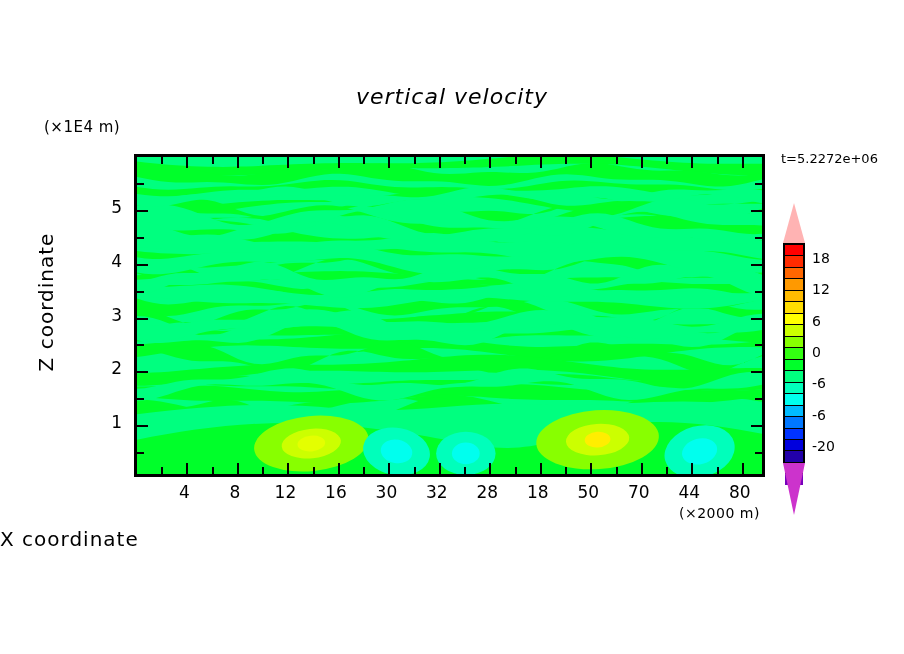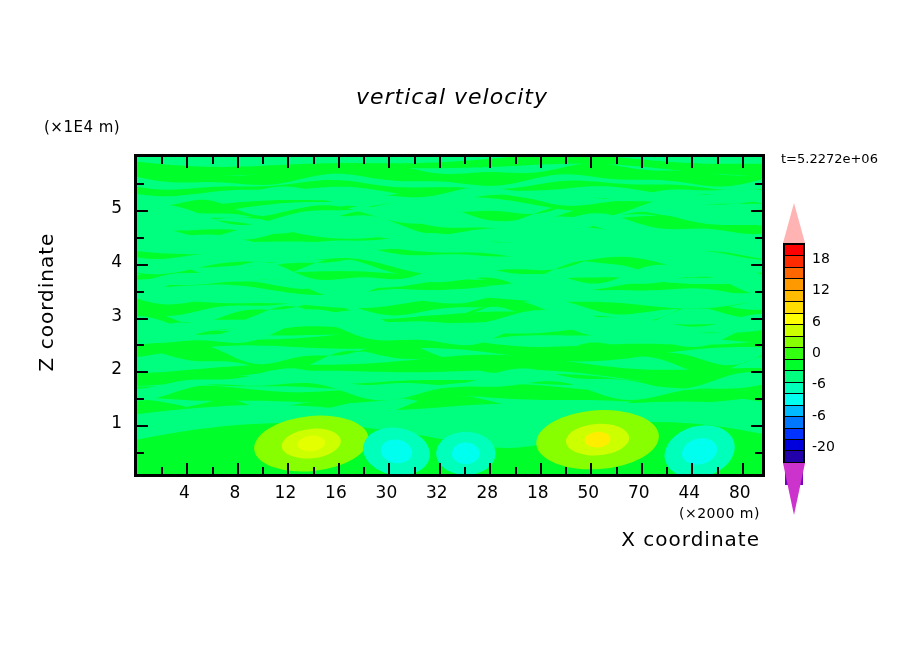--- a/index.html
+++ b/index.html
@@ -3,21 +3,21 @@
 <meta charset="utf-8">
 <style>
   html,body{margin:0;padding:0;background:#ffffff;}
   body{width:904px;height:654px;position:relative;overflow:hidden;
        font-family:"DejaVu Sans", sans-serif;color:#000;}
   .abs{position:absolute;}
   #title{left:0;top:84px;width:904px;text-align:center;font-size:22px;letter-spacing:1px;font-style:italic;}
   #yunit{left:44px;top:118px;font-size:15px;letter-spacing:0.5px;}
   #tstamp{left:781px;top:151px;font-size:13px;letter-spacing:0px;}
   #xunit{left:679px;top:505px;font-size:14px;letter-spacing:0.5px;}
-  #xtitle{left:0;top:527px;width:760px;text-align:right;font-size:20px;letter-spacing:1px;}
+  #xtitle{left:0;top:527px;width:760px;text-align:left;font-size:20px;letter-spacing:1px;}
   #ytitle{left:-64px;top:290px;width:220px;text-align:center;font-size:20px;letter-spacing:1px;
           transform:rotate(-90deg);transform-origin:center center;}
   
   #plot{left:134px;top:154px;width:631px;height:323px;border:3px solid #000;box-sizing:border-box;
         overflow:hidden;background:#00ff7f;}
   #field{position:absolute;left:0;top:0;width:100%;height:100%;}
   
   .tick-x{position:absolute;bottom:0;width:2px;background:#000;}
   .tick-x.major{height:11px;}
   .tick-x.minor{height:7px;}

